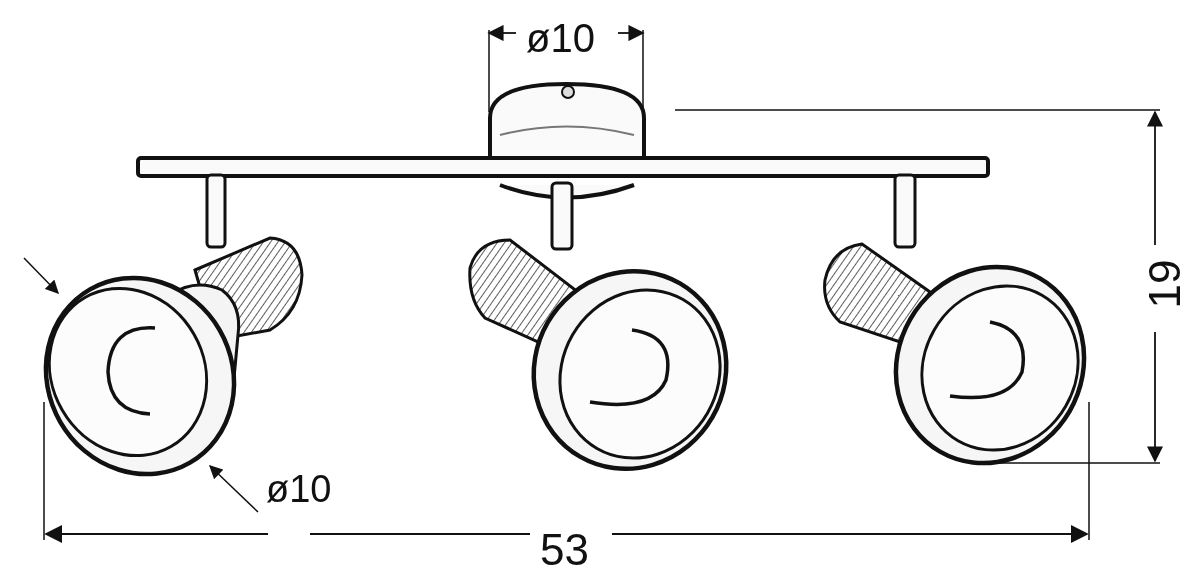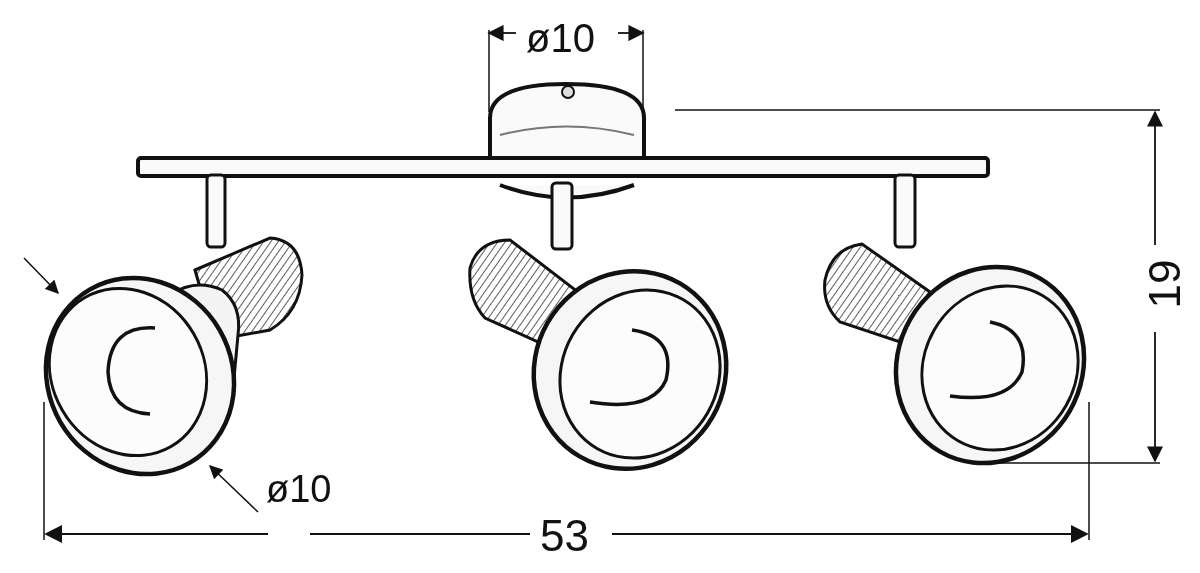--- a/index.html
+++ b/index.html
@@ -1,21 +1,21 @@
 <!DOCTYPE html>
 <html><head>
 <meta charset="utf-8">
 <style>
   html, body { margin: 0; padding: 0; background: #ffffff; }
   body { width: 1200px; height: 573px; overflow: hidden; position: relative; font-family: "Liberation Sans", sans-serif; }
   #drawing { position: absolute; left: 0; top: 0; width: 1200px; height: 573px; }
   .dim-label { position: absolute; font-family: "Liberation Sans", sans-serif; color: #111; line-height: 1; white-space: nowrap; }
   #lbl-top { left: 526px; top: 18px; font-size: 40px; }
   #lbl-shade { left: 266px; top: 470px; font-size: 38px; }
-  #lbl-width { left: 540px; top: 514px; font-size: 44px; }
+  #lbl-width { left: 540px; top: 528px; font-size: 44px; }
   #lbl-height { left: 1140px; top: 262px; font-size: 44px; transform: rotate(-90deg); transform-origin: center; width: 50px; text-align: center; }
 </style>
 </head>
 <body>
 
 <div>
 <svg id="drawing" viewBox="0 0 1200 573" xmlns="http://www.w3.org/2000/svg">
   <defs>
     <marker id="arr" viewBox="0 0 10 10" refX="9" refY="5" markerWidth="9" markerHeight="9" orient="auto-start-reverse">
       <path d="M0,0 L10,5 L0,10 z" fill="#111"></path>

